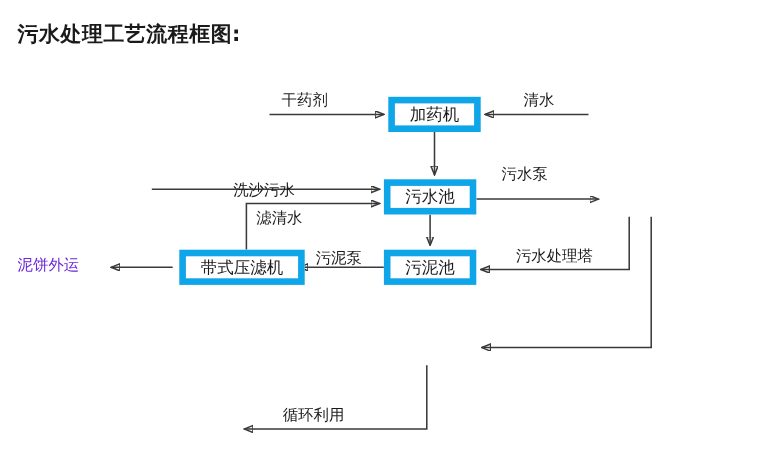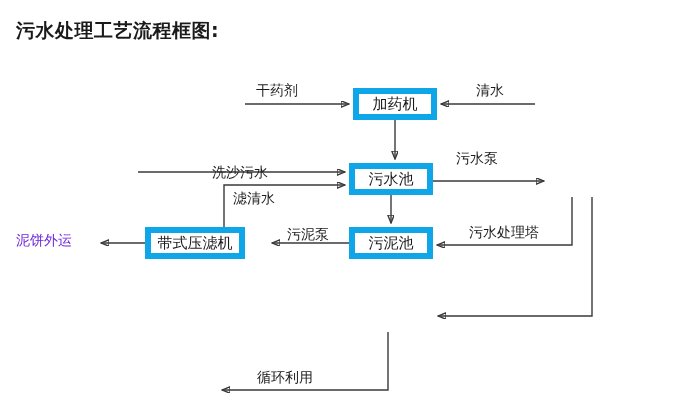--- a/index.html
+++ b/index.html
@@ -110,21 +110,21 @@
     <path d="M388,332 L388,390 L222,390" marker-end="url(#arrow)"></path>
   </svg>
 
   <div class="node" style="left:353px; top:88px; width:84px; height:32px;">加药机</div>
 
   <div class="node" style="left:349px; top:163px; width:84px; height:32px;">污水池</div>
 
 
   <div class="node" style="left:349px; top:227px; width:84px; height:32px;">污泥池</div>
 
-  <div class="node" style="left:145px; top:227px; width:100px; height:32px;">带式压滤机</div>
+  <div class="node" style="left:163px; top:227px; width:114px; height:32px;">带式压滤机</div>
 
 
   <div class="edge-label" style="left:256px; top:82px;">干药剂</div>
 
   <div class="edge-label" style="left:476px; top:82px;">清水</div>
 
   <div class="edge-label" style="left:168px; top:164px;margin-left:44px;">洗沙污水</div>
 
   <div class="edge-label" style="left:233px; top:190px;">滤清水</div>
 

